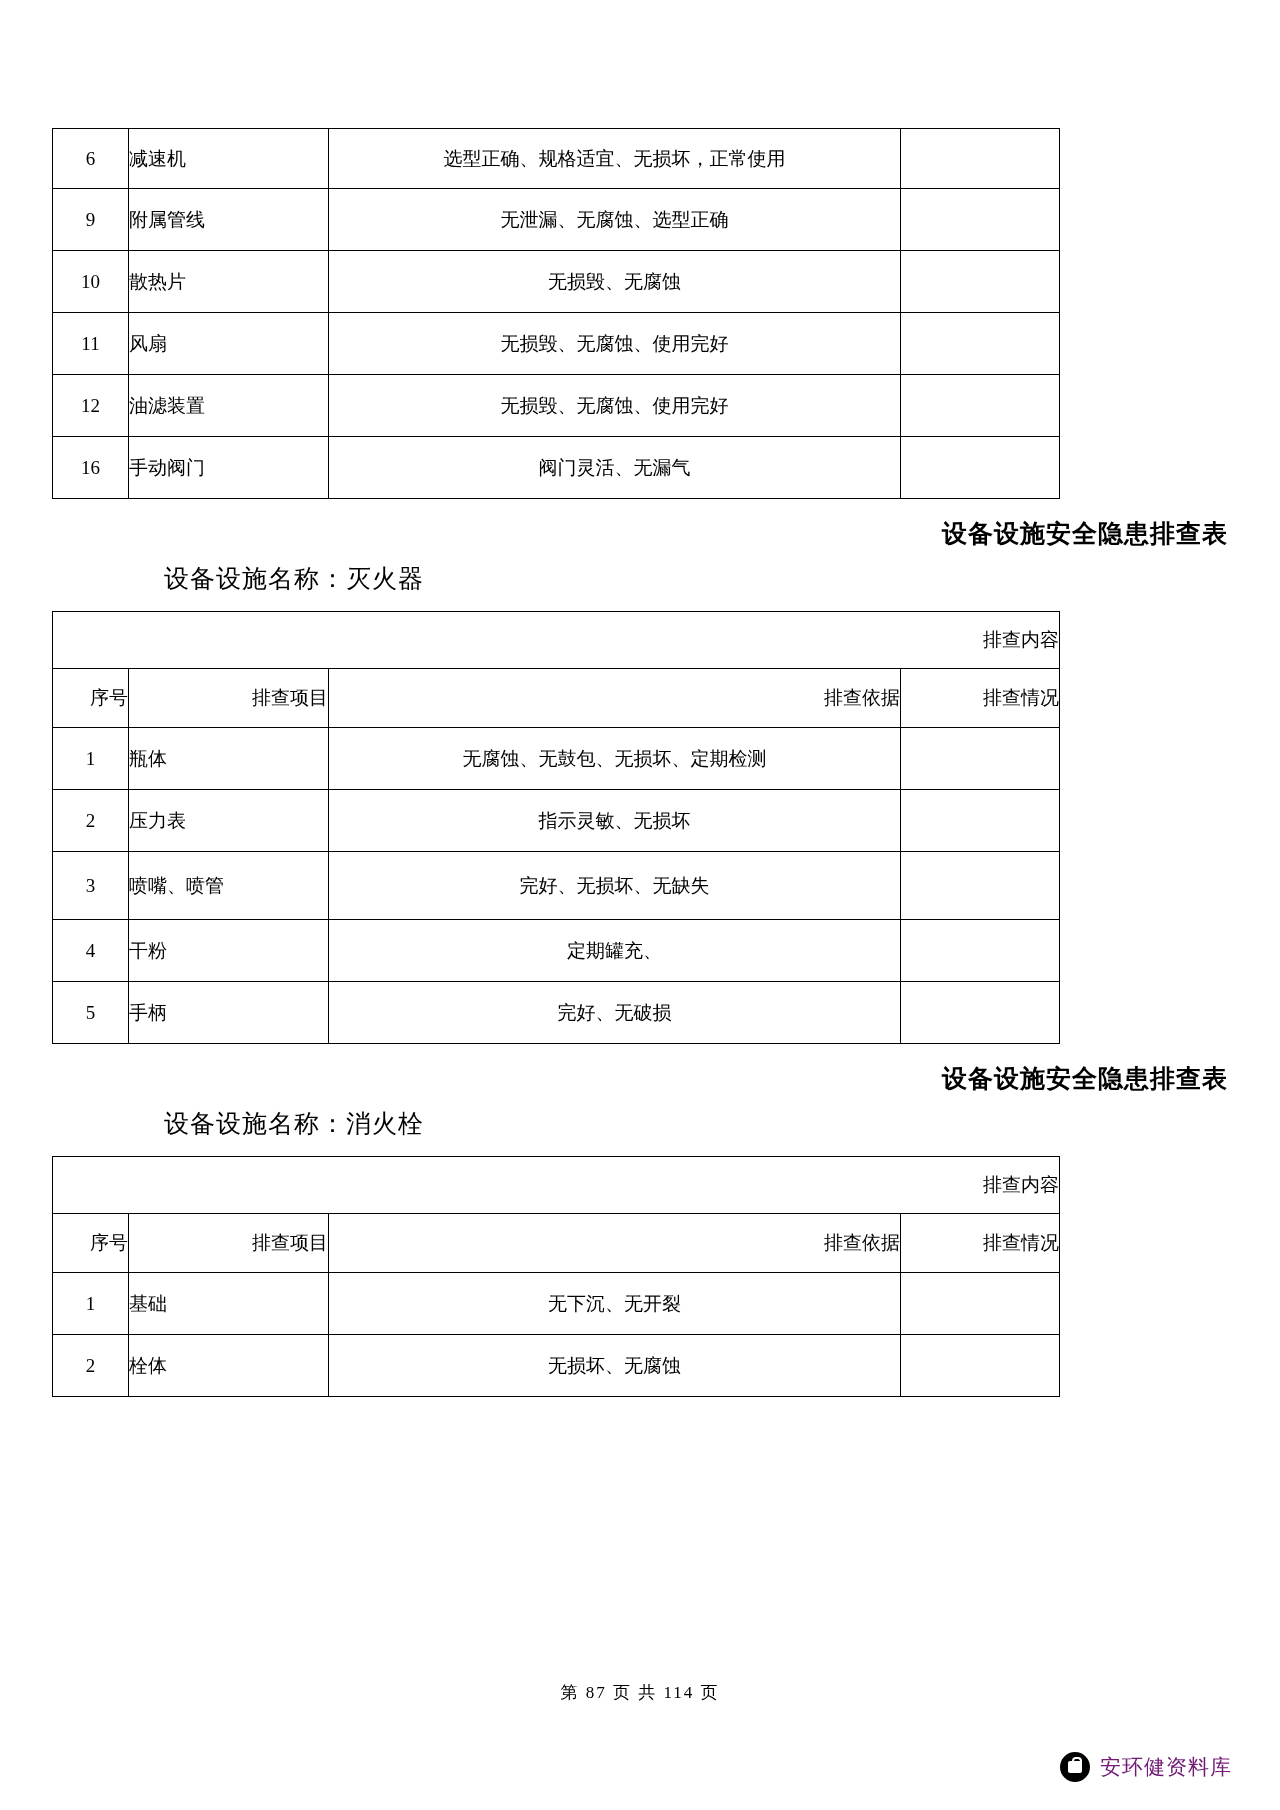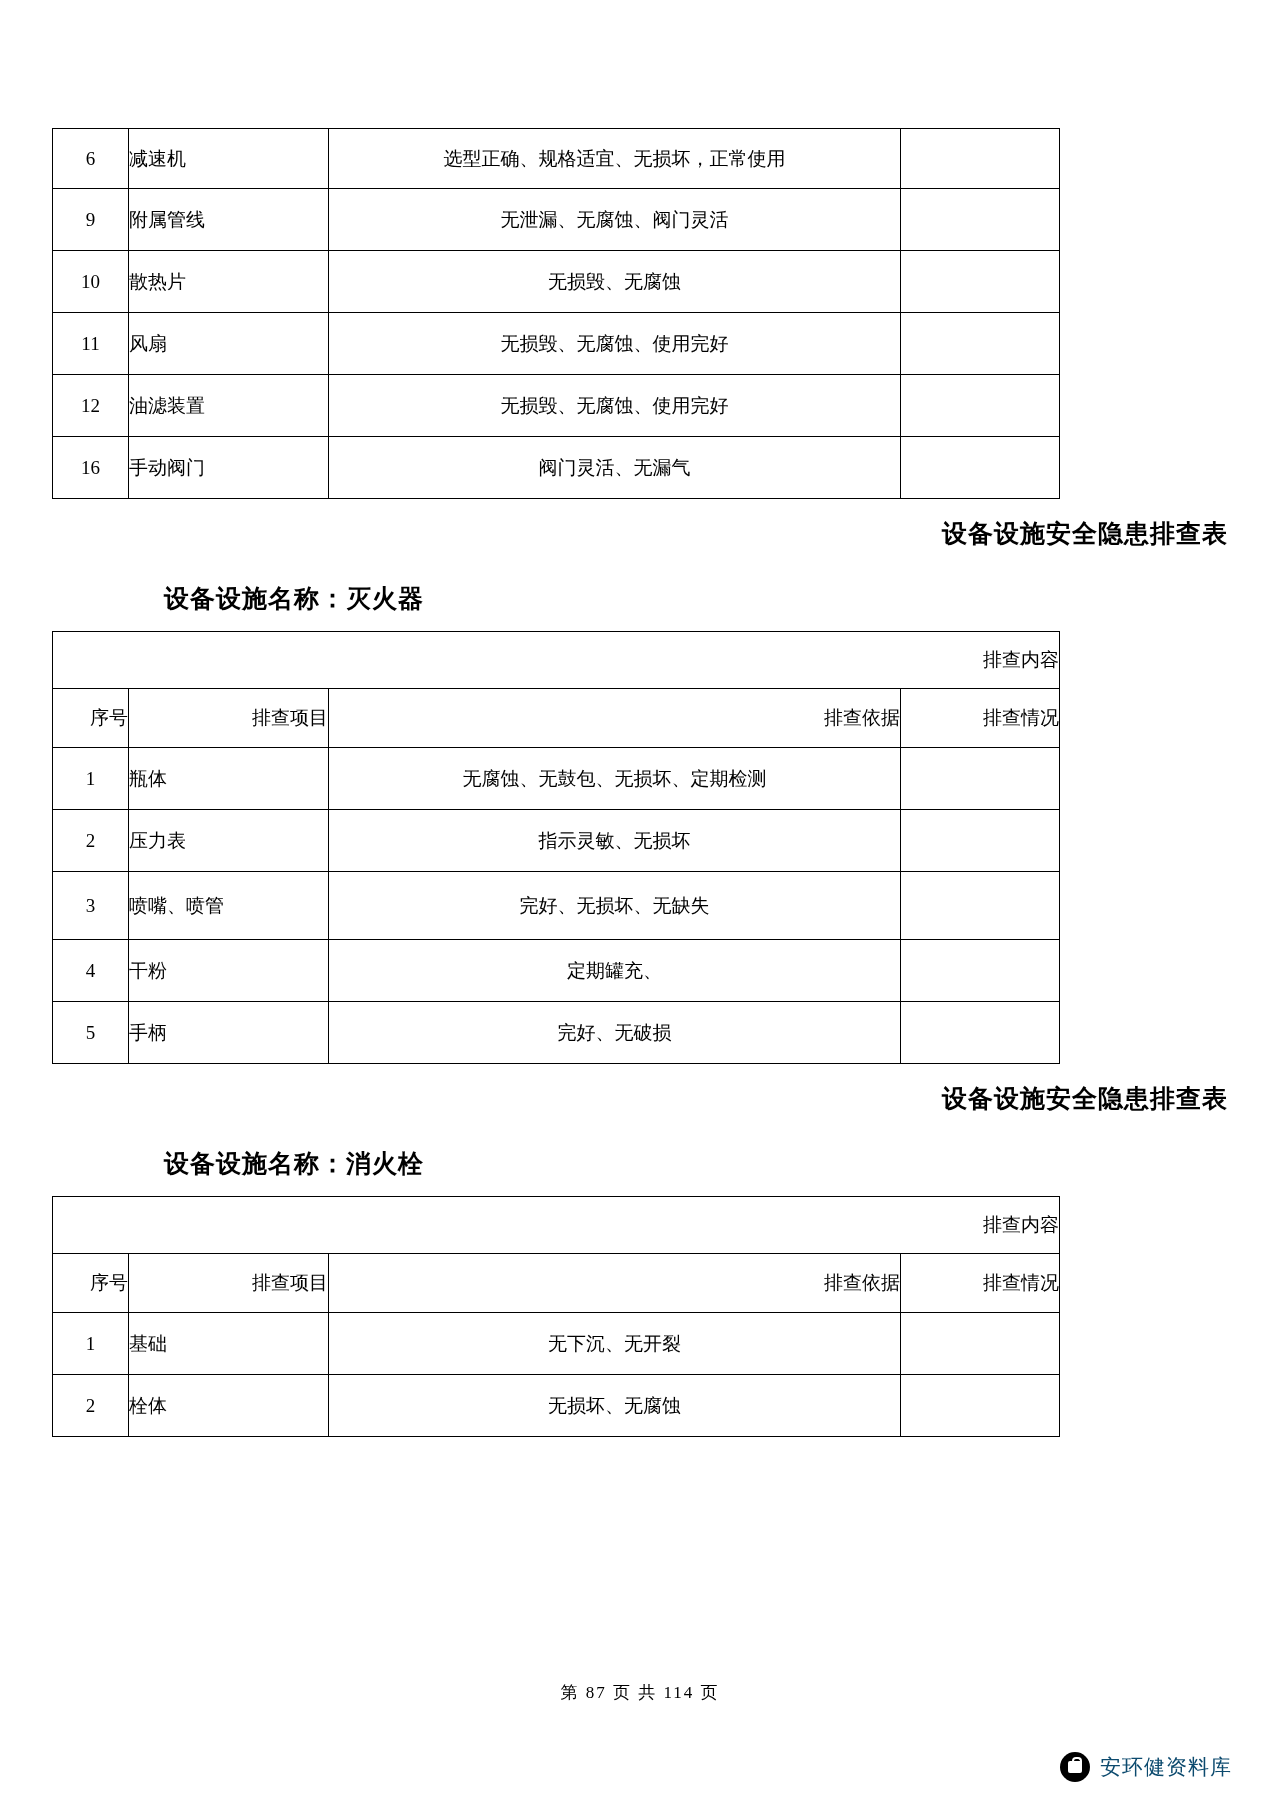--- a/index.html
+++ b/index.html
@@ -78,22 +78,22 @@
 
   .table-title {
     text-align: right;
     font-size: 25px;
     font-weight: bold;
     margin: 18px 0 0 0;
     letter-spacing: 1px;
   }
   .equip-name {
     font-size: 25px;
-    font-weight: bold;
-    margin: 32px 0 16px 0;
+    font-weight: normal;
+    margin: 12px 0 16px 0;
     padding-left: 112px;
     letter-spacing: 1px;
   }
 
   .footer {
     position: absolute;
     left: 0;
     right: 0;
     bottom: 106px;
     text-align: center;
@@ -136,21 +136,21 @@
     top: 5px;
     width: 6px;
     height: 6px;
     border: 2px solid #ffffff;
     border-bottom: none;
     border-radius: 4px 4px 0 0;
   }
   .wm-text {
     font-size: 21px;
     font-family: "Liberation Sans", sans-serif;
-    color: #0c4a6e;
+    color: #701a75;
     letter-spacing: 1px;
   }
 </style>
 </head>
 <body>
 
 <div class="page">
 
   <div class="spacer-top"></div>
 
@@ -164,21 +164,21 @@
     <tbody>
       <tr class="row-h60">
         <td class="cell-no">6</td>
         <td class="cell-item">减速机</td>
         <td class="cell-basis">选型正确、规格适宜、无损坏，正常使用</td>
         <td class="cell-res"></td>
       </tr>
       <tr class="row-h62">
         <td class="cell-no">9</td>
         <td class="cell-item">附属管线</td>
-        <td class="cell-basis">无泄漏、无腐蚀、阀门灵活</td>
+        <td class="cell-basis">无泄漏、无腐蚀、选型正确</td>
         <td class="cell-res"></td>
       </tr>
       <tr class="row-h62">
         <td class="cell-no">10</td>
         <td class="cell-item">散热片</td>
         <td class="cell-basis">无损毁、无腐蚀</td>
         <td class="cell-res"></td>
       </tr>
       <tr class="row-h62">
         <td class="cell-no">11</td>

